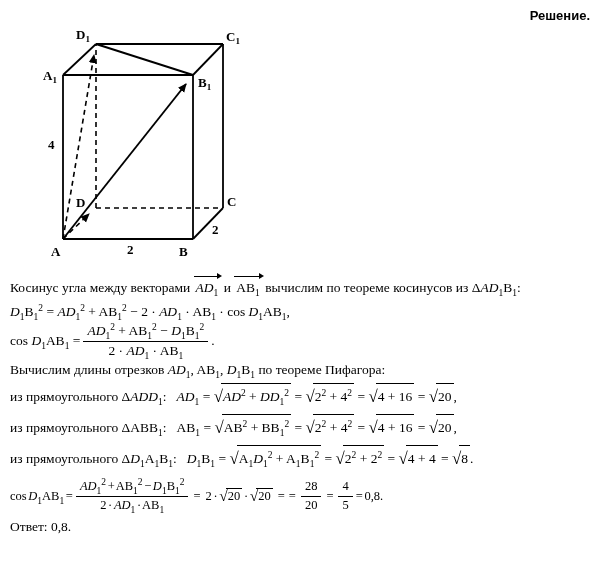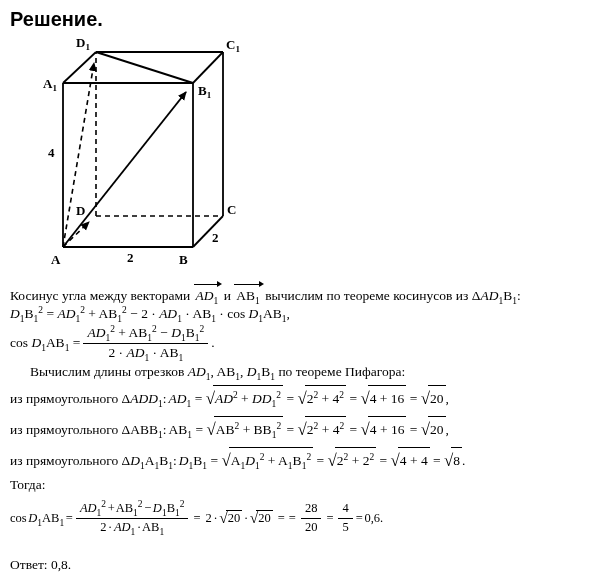--- a/index.html
+++ b/index.html
@@ -3,38 +3,38 @@
 <meta charset="utf-8">
 <style>
   html,body{margin:0;padding:0;overflow:hidden;}
   body{
     width:600px;height:572px;background:#ffffff;color:#000;
     font-family:"Liberation Serif","DejaVu Serif",serif;
   }
   .page{padding:6px 10px 0 10px;}
   .heading{
     font-family:"Liberation Sans","DejaVu Sans",sans-serif;
-    font-weight:bold;font-size:20px;margin:2px 0 0 0;
+    font-weight:bold;font-size:13px;margin:2px 0 0 0;text-align:right;
   }
   svg.fig{display:block;margin:2px 0 0 10px;}
   svg.fig text{font-family:"Liberation Serif","DejaVu Serif",serif;font-weight:bold;font-size:13px;}
   svg.fig .vsub{font-size:9px;}
 
   .t{font-size:13.5px;line-height:18px;margin:0;white-space:nowrap;}
   .m{white-space:nowrap;}
-  .gap{margin-left:2px;}
+  .gap{margin-left:10px;}
   p.intro{margin-top:16px;}
-  p.law{}
+  p.law{margin-top:6px;}
   .eqline{display:flex;align-items:center;white-space:nowrap;font-size:13.5px;}
   .eqline.cosf{margin-top:2px;height:36px;}
-  p.lens{margin-top:2px;margin-left:20px;}
+  p.lens{margin-top:2px;}
   p.tall{margin-top:4px;line-height:26px;font-size:13.5px;}
   p.then{margin-top:2px;}
   .eqline.big{margin-top:2px;height:44px;font-size:12.5px;word-spacing:-1.5px;}
-  p.answer{margin-top:16px;}
+  p.answer{margin-top:0;}
 
   sub{font-size:9.5px;line-height:0;}
   sup{font-size:9.5px;line-height:0;}
   i{font-style:italic;}
 
   .frac{display:inline-grid;grid-auto-rows:min-content;justify-items:center;
         line-height:1.25;margin:8px 3px;text-align:center;}
   .fnum{border-bottom:1.2px solid #000;padding:0 4px 1px 4px;}
   .fden{padding-top:1px;}
 
@@ -110,21 +110,20 @@
   </div>
 
   <p class="t lens">Вычислим длины отрезков <i>AD</i><sub>1</sub>, AB<sub>1</sub>, <i>D</i><sub>1</sub>B<sub>1</sub> по теореме Пифагора:</p>
 
   <p class="t tall"><span>из прямоугольного Δ<i>ADD</i><sub>1</sub>:</span><span class="gap"><i>AD</i><sub>1</sub> = <span class="sqrt"><span class="rs">√</span><span class="rb"><i>AD</i><sup>2</sup> + <i>DD</i><sub>1</sub><sup>2</sup></span></span> = <span class="sqrt"><span class="rs">√</span><span class="rb">2<sup>2</sup> + 4<sup>2</sup></span></span> = <span class="sqrt"><span class="rs">√</span><span class="rb">4 + 16</span></span> = <span class="sqrt"><span class="rs">√</span><span class="rb">20</span></span>,</span></p>
 
   <p class="t tall"><span>из прямоугольного ΔABB<sub>1</sub>:</span><span class="gap">AB<sub>1</sub> = <span class="sqrt"><span class="rs">√</span><span class="rb">AB<sup>2</sup> + BB<sub>1</sub><sup>2</sup></span></span> = <span class="sqrt"><span class="rs">√</span><span class="rb">2<sup>2</sup> + 4<sup>2</sup></span></span> = <span class="sqrt"><span class="rs">√</span><span class="rb">4 + 16</span></span> = <span class="sqrt"><span class="rs">√</span><span class="rb">20</span></span>,</span></p>
 
   <p class="t tall"><span>из прямоугольного Δ<i>D</i><sub>1</sub>A<sub>1</sub>B<sub>1</sub>:</span><span class="gap"><i>D</i><sub>1</sub>B<sub>1</sub> = <span class="sqrt"><span class="rs">√</span><span class="rb">A<sub>1</sub><i>D</i><sub>1</sub><sup>2</sup> + A<sub>1</sub>B<sub>1</sub><sup>2</sup></span></span> = <span class="sqrt"><span class="rs">√</span><span class="rb">2<sup>2</sup> + 2<sup>2</sup></span></span> = <span class="sqrt"><span class="rs">√</span><span class="rb">4 + 4</span></span> = <span class="sqrt"><span class="rs">√</span><span class="rb">8</span></span>.</span></p>
 
-  <p class="t then">Тогда:</p>
 
   <div class="eqline big">
     <span class="m">cos <i>D</i><sub>1</sub>AB<sub>1</sub> =</span>
     <span class="frac">
       <span class="fnum"><i>AD</i><sub>1</sub><sup>2</sup> + AB<sub>1</sub><sup>2</sup> − <i>D</i><sub>1</sub>B<sub>1</sub><sup>2</sup></span>
       <span class="fden">2 · <i>AD</i><sub>1</sub> · AB<sub>1</sub></span>
     </span>
     <span class="eqsign">=</span>
     <span class="frac">
       <span class="fden">2 · <span class="sqrt"><span class="rs">√</span><span class="rb">20</span></span> · <span class="sqrt"><span class="rs">√</span><span class="rb">20</span></span></span>
@@ -133,18 +132,18 @@
     <span class="eqsign">=</span>
     <span class="frac">
       <span class="fnum">28</span>
       <span class="fden">20</span>
     </span>
     <span class="eqsign">=</span>
     <span class="frac">
       <span class="fnum">4</span>
       <span class="fden">5</span>
     </span>
-    <span class="m">= 0,6.</span>
+    <span class="m">= 0,8.</span>
   </div>
 
   <p class="t answer">Ответ: 0,8.</p>
 
 </div>
 
 </body></html>

